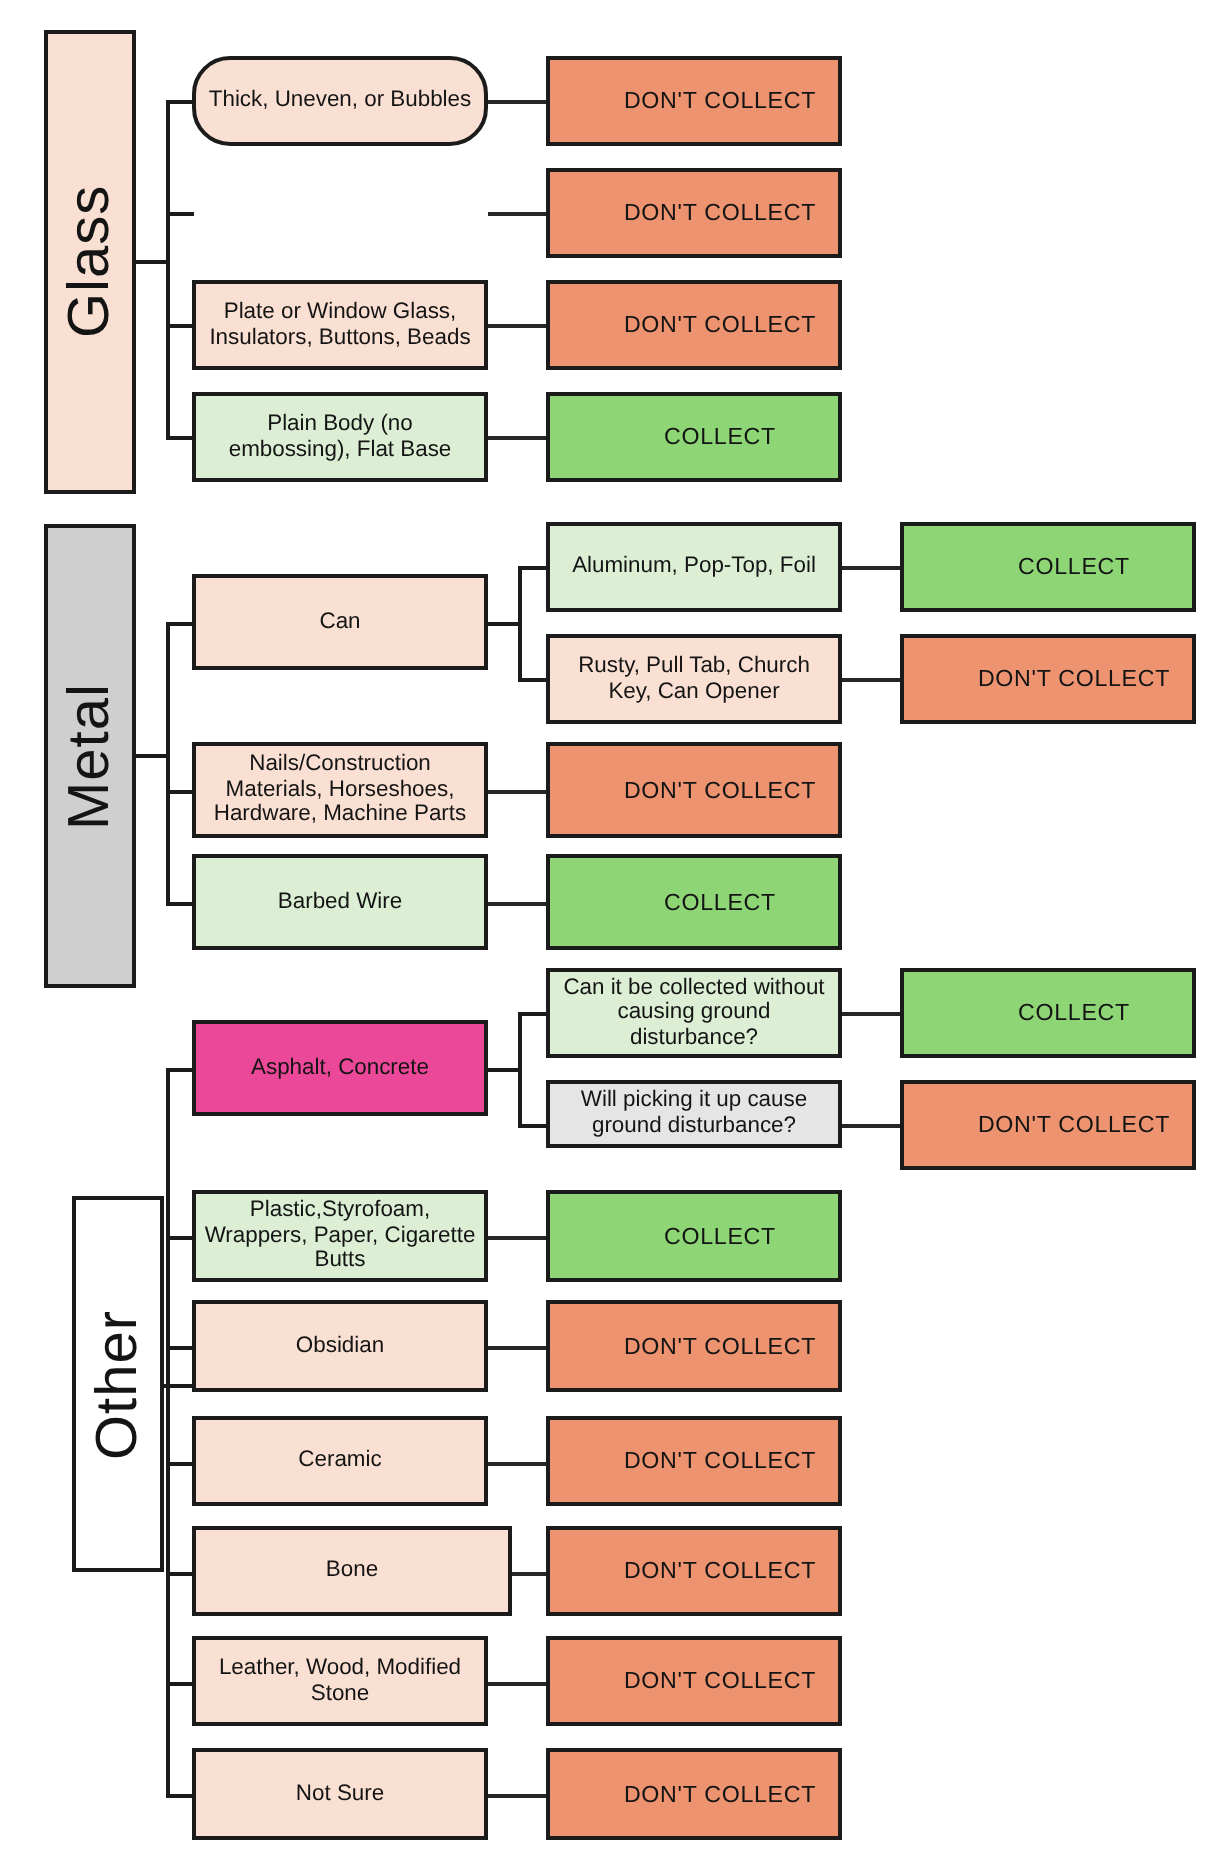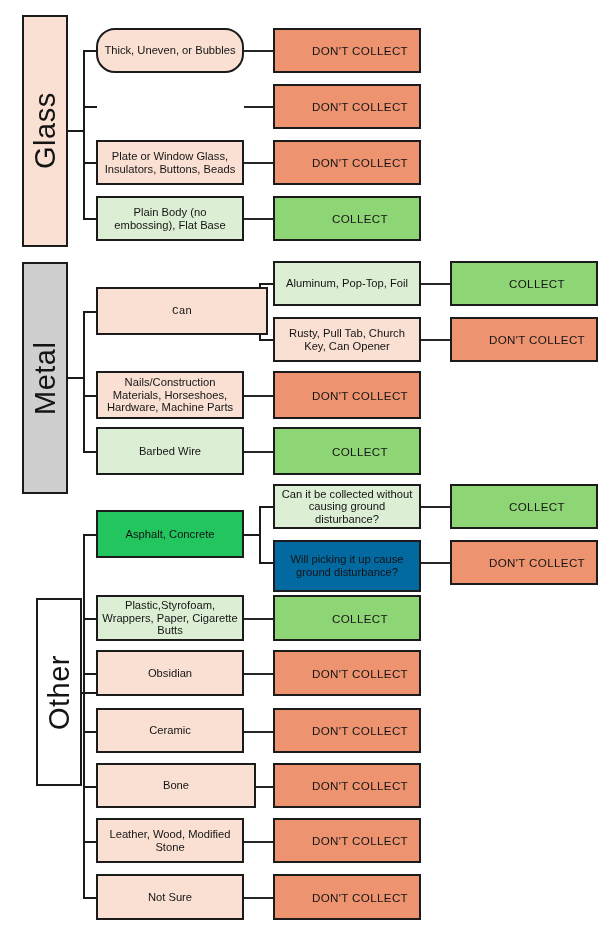--- a/index.html
+++ b/index.html
@@ -108,21 +108,21 @@
 
   <div class="node cat" style="left:22px; top:262px; width:46px; height:232px; background:#CFCFCF;">
     <span>Metal</span>
   </div>
   <div class="line h" style="left:68px; top:377px; width:16px;"></div>
   <div class="line v" style="left:83px; top:311px; height:140px;"></div>
   <div class="line h" style="left:83px; top:311px; width:14px;"></div>
   <div class="line h" style="left:83px; top:395px; width:14px;"></div>
   <div class="line h" style="left:83px; top:451px; width:14px;"></div>
 
-  <div class="node lvl1" style="left:96px; top:287px; width:172px; height:48px; background:#FAE0D3;font-family:Liberation Mono, monospace;">
+  <div class="node lvl1" style="left:96px; top:287px; width:148px; height:48px; background:#FAE0D3;">
     <span>Can</span>
   </div>
 
   <div class="line h" style="left:244px; top:311px; width:16px;"></div>
   <div class="line v" style="left:259px; top:283px; height:57px;"></div>
   <div class="line h" style="left:259px; top:283px; width:15px;"></div>
   <div class="line h" style="left:259px; top:339px; width:15px;"></div>
 
   <div class="node lvl2" style="left:273px; top:261px; width:148px; height:45px; background:#DCEFD5;">
     <span>Aluminum, Pop-Top, Foil</span>
@@ -162,37 +162,37 @@
   <div class="line h" style="left:82px; top:692px; width:14px;"></div>
   <div class="line v" style="left:83px; top:534px; height:364px;"></div>
   <div class="line h" style="left:83px; top:534px; width:14px;"></div>
   <div class="line h" style="left:83px; top:618px; width:14px;"></div>
   <div class="line h" style="left:83px; top:673px; width:14px;"></div>
   <div class="line h" style="left:83px; top:731px; width:14px;"></div>
   <div class="line h" style="left:83px; top:786px; width:14px;"></div>
   <div class="line h" style="left:83px; top:841px; width:14px;"></div>
   <div class="line h" style="left:83px; top:897px; width:14px;"></div>
 
-  <div class="node lvl1" style="left:96px; top:510px; width:148px; height:48px; background:#22c55e;">
+  <div class="node lvl1" style="left:96px; top:510px; width:148px; height:48px; background:#ec4899;">
     <span>Asphalt, Concrete</span>
   </div>
   <div class="line h" style="left:244px; top:534px; width:16px;"></div>
   <div class="line v" style="left:259px; top:506px; height:57px;"></div>
   <div class="line h" style="left:259px; top:506px; width:15px;"></div>
   <div class="line h" style="left:259px; top:562px; width:15px;"></div>
 
   <div class="node lvl2" style="left:273px; top:484px; width:148px; height:45px; background:#DCEFD5;">
     <span>Can it be collected without causing ground disturbance?</span>
   </div>
   <div class="line h thin" style="left:421px; top:506px; width:29px;"></div>
   <div class="node result" style="left:450px; top:484px; width:148px; height:45px; background:#8ED575;">
     <span>COLLECT</span>
   </div>
 
-  <div class="node lvl2" style="left:273px; top:540px; width:148px; height:52px; background:#0369a1;justify-content:center;">
+  <div class="node lvl2" style="left:273px; top:540px; width:148px; height:34px; background:#e5e5e5;justify-content:center;">
     <span>Will picking it up cause ground disturbance?</span>
   </div>
   <div class="line h thin" style="left:421px; top:562px; width:29px;"></div>
   <div class="node result" style="left:450px; top:540px; width:148px; height:45px; background:#ED9370;">
     <span>DON'T COLLECT</span>
   </div>
 
   <div class="node lvl1" style="left:96px; top:595px; width:148px; height:46px; background:#DCEFD5;">
     <span>Plastic,Styrofoam, Wrappers, Paper, Cigarette Butts</span>
   </div>

